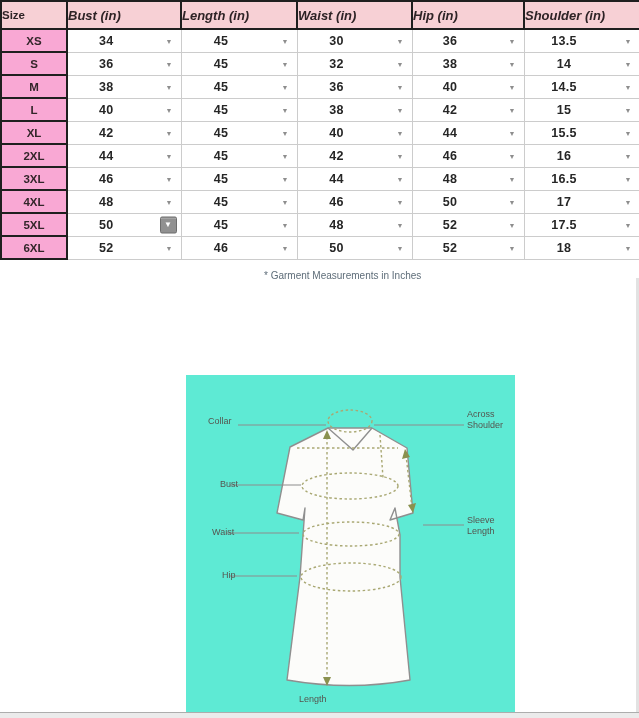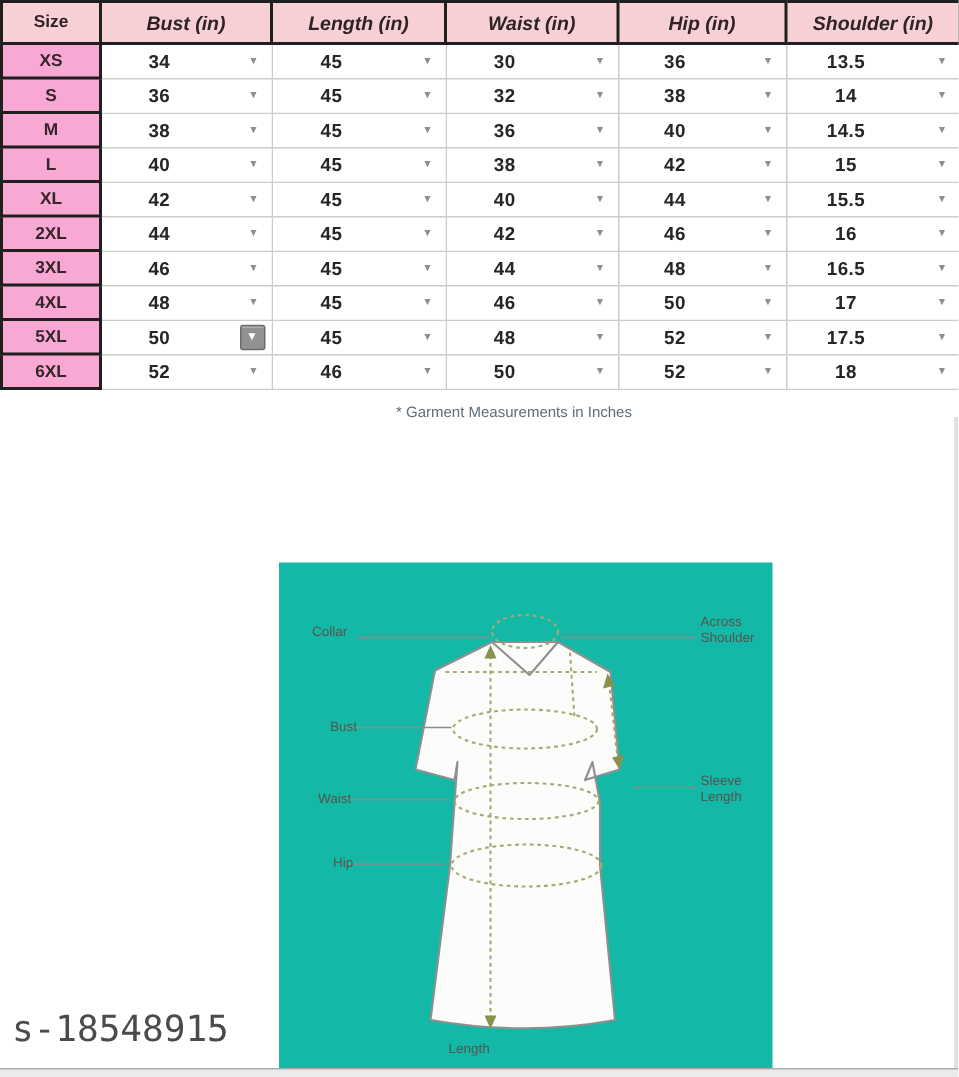--- a/index.html
+++ b/index.html
@@ -4,21 +4,21 @@
 <style>
   * { margin:0; padding:0; box-sizing:border-box; }
   body { background:#fff; font-family:"Liberation Sans", sans-serif; }
   .page { position:relative; width:639px; height:718px; background:#ffffff; overflow:hidden; }
 
   
   table.size-chart { border-collapse:collapse; table-layout:fixed; width:639px; position:absolute; top:0; left:0; }
   table.size-chart th, table.size-chart td { padding:0; }
   th.col-head {
     height:28px; background:#f7d0d5; border:2px solid #1f1f1f;
-    font-size:13px; font-weight:bold; font-style:italic; color:#2e2326; text-align:center;
+    font-size:13px; font-weight:bold; font-style:italic; color:#2e2326; text-align:left;
   }
   th.size-head { font-size:11.5px; font-style:normal; }
   th.size-cell {
     height:23px; background:#f9a8d4; border:2px solid #1f1f1f;
     font-size:11.5px; font-weight:bold; color:#33262a; text-align:center;
   }
   td.val-cell { position:relative; height:23px; background:#ffffff; border:1px solid #cccccc; }
   td.val-cell .val {
     display:block; text-align:center; padding-right:36px;
     font-size:12.5px; font-weight:bold; color:#262626; letter-spacing:0.3px;
@@ -35,21 +35,21 @@
     font-size:8px; color:#ffffff; line-height:1; cursor:pointer;
   }
 
   
   .footnote { position:absolute; left:264px; top:270px; font-size:10px; color:#5e6d79; }
   .how-to   { position:absolute; left:14px;  top:303px; font-size:13.5px; font-weight:bold; color:#383c42; }
   .watermark{ position:absolute; left:8px; top:672px; font-family:"DejaVu Sans Mono", monospace;
               font-size:24px; color:#4b4b4b; }
 
   
-  .diagram { position:absolute; left:186px; top:375px; width:329px; height:337px; background:#14b8a6; }
+  .diagram { position:absolute; left:186px; top:375px; width:329px; height:337px; background:#5eead4; }
   .diagram svg { position:absolute; left:0; top:0; }
   .dlabel { position:absolute; font-size:9px; color:#55554f; line-height:11px; }
   .lab-collar { left:22px;  top:41px; }
   .lab-bust   { left:34px;  top:104px; }
   .lab-waist  { left:26px;  top:152px; }
   .lab-hip    { left:36px;  top:195px; }
   .lab-across { left:281px; top:34px;  width:46px; }
   .lab-sleeve { left:281px; top:140px; width:46px; }
   .lab-length { left:113px; top:319px; width:60px; text-align:left; }
 
@@ -353,17 +353,16 @@
     </svg>
     <div class="dlabel lab-collar">Collar</div>
     <div class="dlabel lab-bust">Bust</div>
     <div class="dlabel lab-waist">Waist</div>
     <div class="dlabel lab-hip">Hip</div>
     <div class="dlabel lab-across">Across Shoulder</div>
     <div class="dlabel lab-sleeve">Sleeve Length</div>
     <div class="dlabel lab-length">Length</div>
   </div>
 
-  <div class="watermark">s-18548915</div>
 
   <div class="bottom-strip"></div>
   <div class="right-strip"></div>
 </div>
 
 </body></html>

